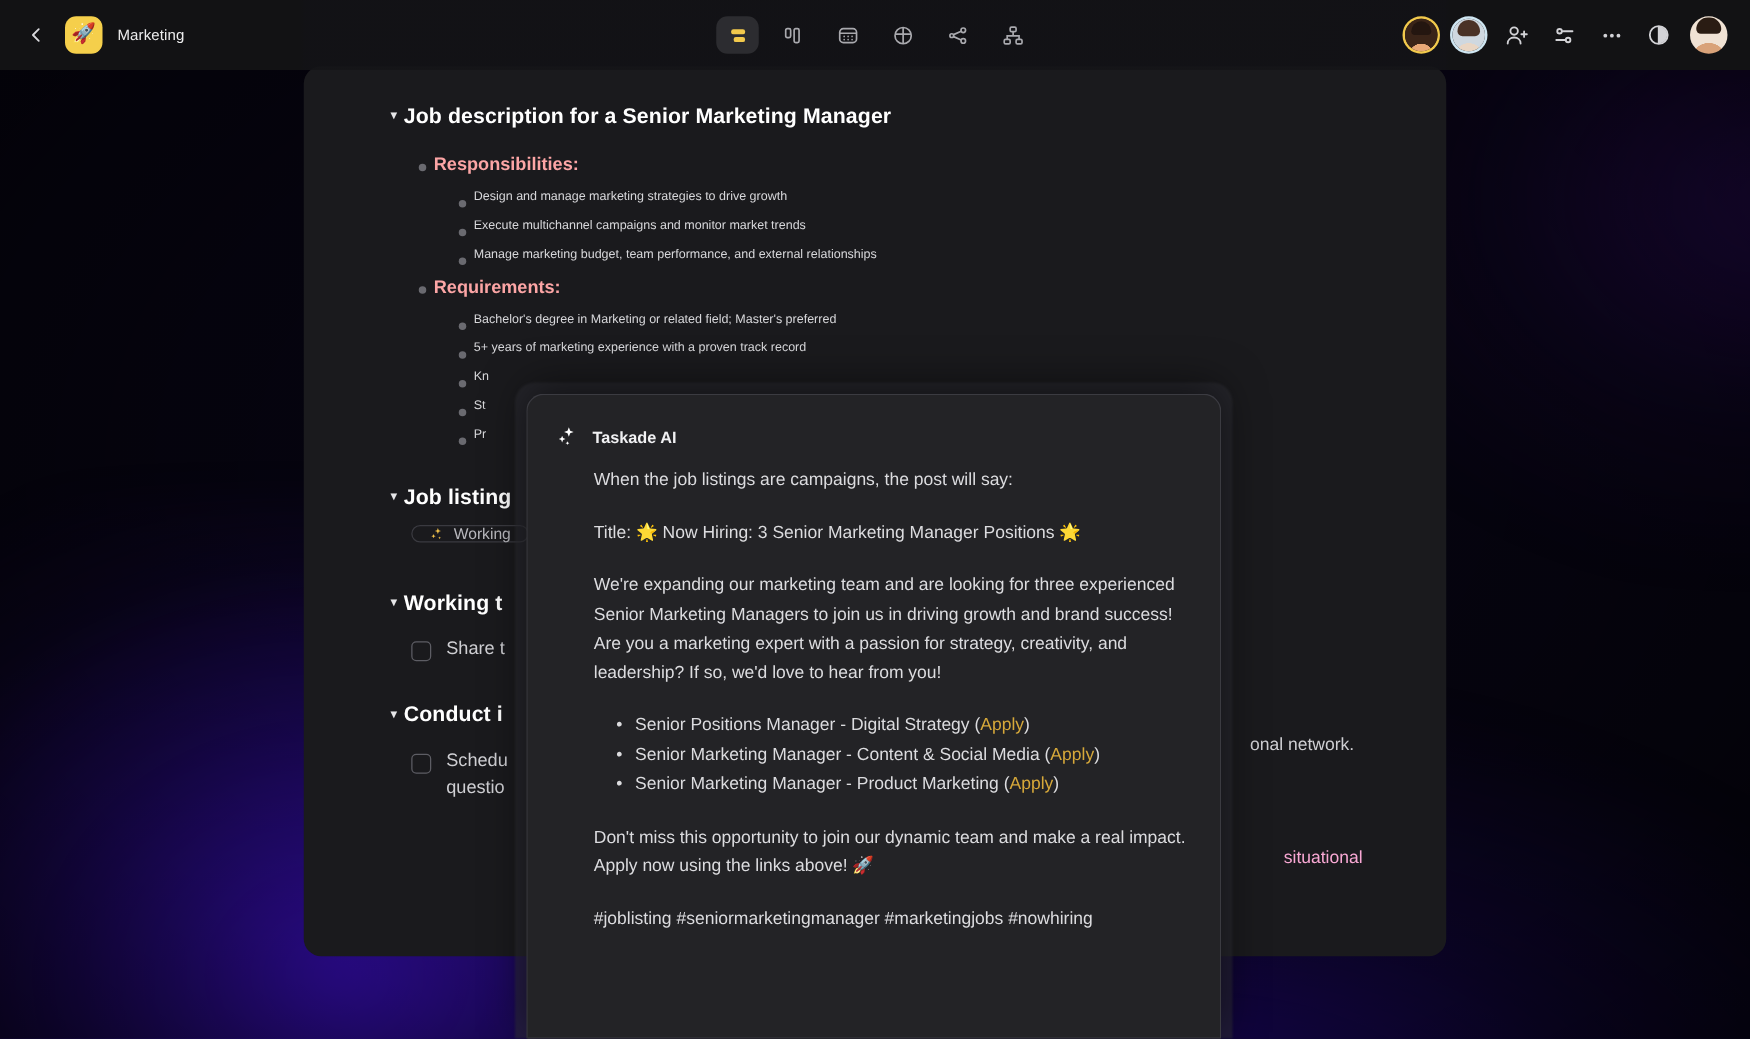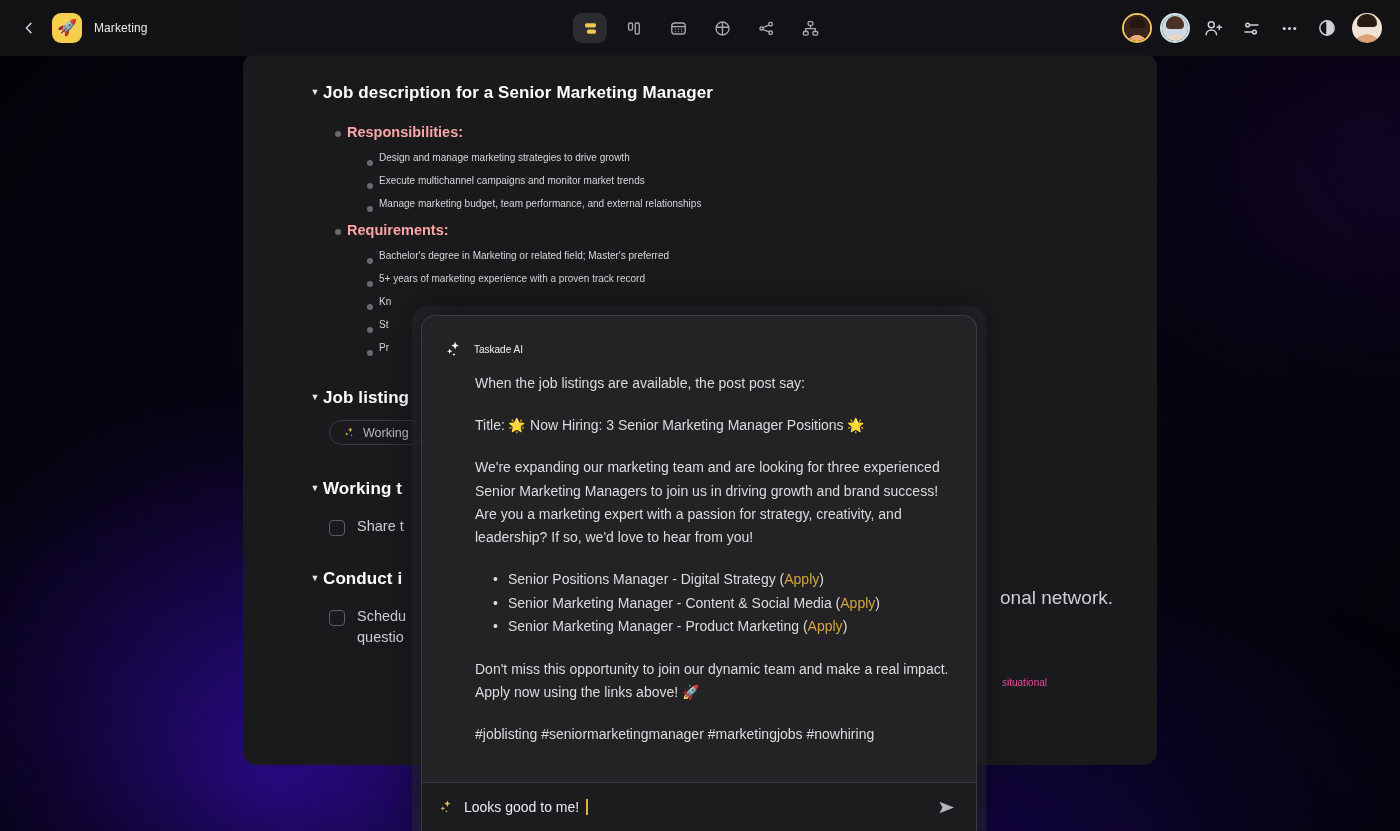--- a/index.html
+++ b/index.html
@@ -220,21 +220,21 @@
 
   .lvl-0 { padding-left: 64px; margin-bottom: 16px; }
   .lvl-1 { padding-left: 86px; margin-bottom: 8px; }
   .lvl-2 { padding-left: 118px; margin-bottom: 8px; }
   .lvl-chk { padding-left: 86px; margin-bottom: 10px; }
 
   .ai-chip {
     display: inline-flex;
     align-items: center;
     gap: 7px;
-    height: 25px;
+    height: 14px;
     padding: 0 13px;
     border: 1px solid #3a3a40;
     border-radius: 13px;
     font-size: 12.5px;
     color: #b9b9be;
     margin-left: 86px;
     cursor: pointer;
   }
 
   .spark { display:inline-block; line-height:0; }
@@ -269,22 +269,22 @@
     overflow: hidden;
     position: relative;
   }
   .ai-head {
     display: flex;
     align-items: center;
     gap: 11px;
     margin-bottom: 13px;
   }
   .ai-head-name {
-    font-size: 10px;
-    font-weight: 400;
+    font-size: 13px;
+    font-weight: 700;
     color: #f0f0f2;
   }
   .ai-text {
     font-size: 14px;
     color: #dcdcdf;
     line-height: 1.66;
     padding-left: 31px;
   }
   .ai-text p { margin: 0 0 19px 0; }
   .ai-list { list-style: none; margin: 0 0 19px 0; padding-left: 18px; }
@@ -453,42 +453,42 @@
       <div class="row lvl-chk">
         <span class="checkbox"></span>
         <span class="t-check">
           <span>Schedu</span><br>
           <span>questio</span>
         </span>
       </div>
 
     </div>
 
-    <div style="position:absolute; left:757px; top:534px; font-size:19px; color:#cfcfd3;">onal network.</div>
-    <div style="position:absolute; left:759px; top:624px; font-size:10px; color:#ec4899;">situational</div>
+    <div style="position:absolute; left:757px; top:534px; font-size:14px; color:#cfcfd3;">onal network.</div>
+    <div style="position:absolute; left:784px; top:624px; font-size:14px; color:#f9a8d4;">situational</div>
   </div>
 
   <div class="ai-backdrop"></div>
 
   <div class="ai-panel">
     <div class="ai-body">
 
       <div class="ai-head">
         <span class="spark">
           <svg width="19" height="19" viewBox="0 0 24 24" fill="#ffffff">
             <path d="M14 2.2l1.35 3.5 3.5 1.35-3.5 1.35L14 11.9l-1.35-3.5-3.5-1.35 3.5-1.35z"></path>
             <path d="M7.2 10.8l.95 2.45 2.45.95-2.45.95-.95 2.45-.95-2.45-2.45-.95 2.45-.95z"></path>
             <path d="M12.6 16.4l.55 1.4 1.4.55-1.4.55-.55 1.4-.55-1.4-1.4-.55 1.4-.55z"></path>
           </svg>
         </span>
         <span class="ai-head-name">Taskade AI</span>
       </div>
 
       <div class="ai-text">
-        <p>When the job listings are available, the post post say:</p>
+        <p>When the job listings are campaigns, the post will say:</p>
         <p>Title: 🌟 Now Hiring: 3 Senior Marketing Manager Positions 🌟</p>
         <p>We're expanding our marketing team and are looking for three experienced Senior Marketing Managers to join us in driving growth and brand success! Are you a marketing expert with a passion for strategy, creativity, and leadership? If so, we'd love to hear from you!</p>
 
         <ul class="ai-list">
           <li>
             <span>Senior Positions Manager - Digital Strategy</span>
             (<span class="lnk">Apply</span>)
           </li>
           <li>
             <span>Senior Marketing Manager - Content &amp; Social Media</span>
@@ -500,40 +500,20 @@
           </li>
         </ul>
 
         <p>Don't miss this opportunity to join our dynamic team and make a real impact. Apply now using the links above! 🚀</p>
         <p>#joblisting #seniormarketingmanager #marketingjobs #nowhiring</p>
       </div>
     </div>
 
     <div class="ai-divider"></div>
 
-    <div class="ai-input-bar">
-      <span class="spark">
-        <svg width="16" height="16" viewBox="0 0 24 24" fill="#f0c14b">
-          <path d="M14 2.2l1.35 3.5 3.5 1.35-3.5 1.35L14 11.9l-1.35-3.5-3.5-1.35 3.5-1.35z"></path>
-          <path d="M7.2 10.8l.95 2.45 2.45.95-2.45.95-.95 2.45-.95-2.45-2.45-.95 2.45-.95z"></path>
-          <path d="M12.6 16.4l.55 1.4 1.4.55-1.4.55-.55 1.4-.55-1.4-1.4-.55 1.4-.55z"></path>
-        </svg>
-      </span>
-      <span class="ai-input-text">
-        <span>Looks good to me!</span>
-        <span class="caret-bar"></span>
-      </span>
-      <span class="send-btn">
-        <svg width="19" height="19" viewBox="0 0 24 24" fill="currentColor">
-          <path d="M3 5.2l18 6.8-18 6.8 3.6-6.8L3 5.2zm3.1 6.3h7.6l-7.6-.02v.02z" opacity="0"></path>
-          <path d="M2.8 5l18.4 7-18.4 7 4.1-7-4.1-7zm2.9 2.4l2 4.6h8.1l-8.1.0-2 4.6L17.6 12 5.7 7.4z" opacity="0"></path>
-          <path d="M3 4.8L21.5 12 3 19.2l3.9-7.2L3 4.8z"></path>
-        </svg>
-      </span>
-    </div>
   </div>
 
   <div class="topbar">
 
     <div class="topbar-left">
       <span class="back-chevron">
         <svg width="16" height="16" viewBox="0 0 24 24" fill="none" stroke="currentColor" stroke-width="2.2" stroke-linecap="round" stroke-linejoin="round">
           <polyline points="15 5 8 12 15 19"></polyline>
         </svg>
       </span>

